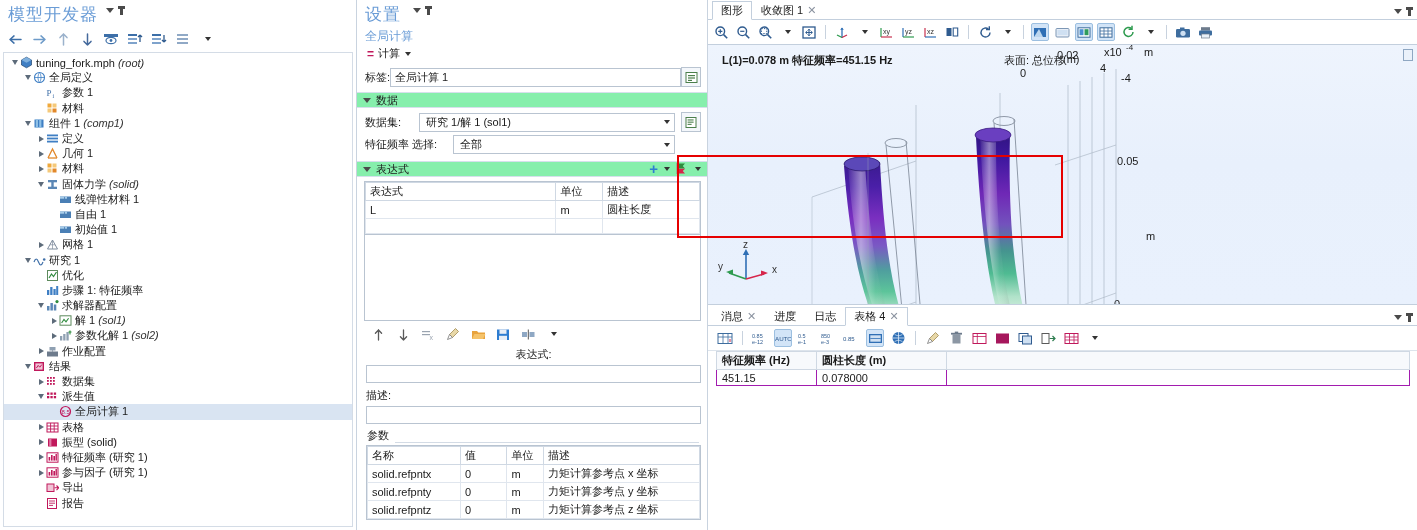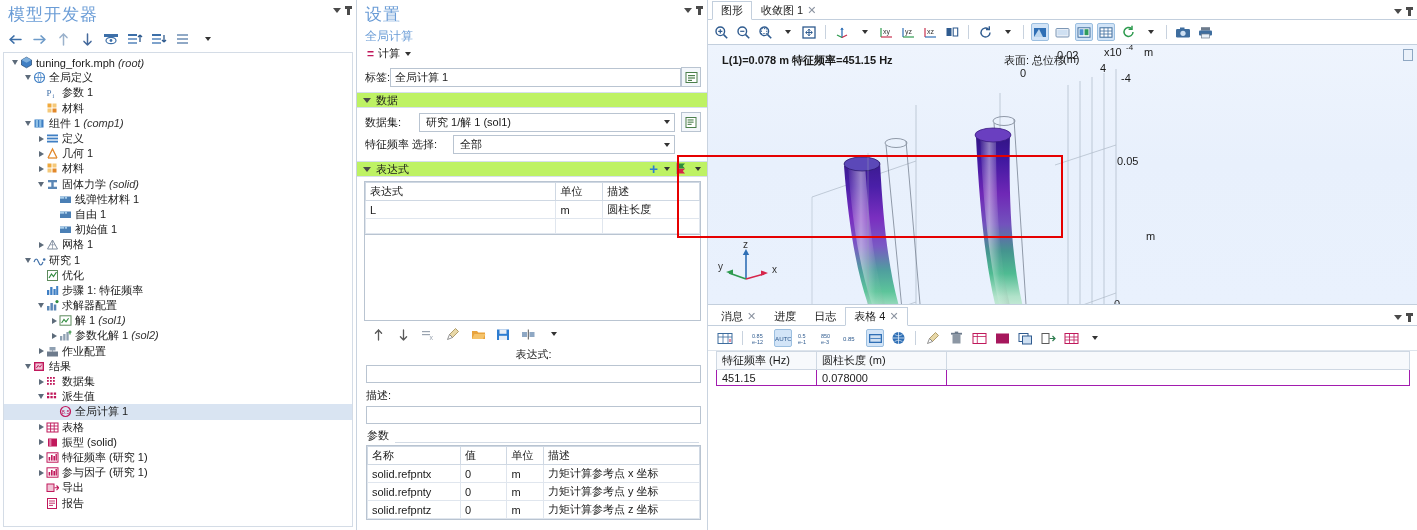--- a/index.html
+++ b/index.html
@@ -15,21 +15,21 @@
   .app { position: relative; width: 1417px; height: 530px; display: flex; }
 
   
   .panel-title {
     color: #6a9cd6;
     font-size: 17px;
     letter-spacing: 1px;
     padding: 3px 8px 2px 8px;
   }
   .panel-head {
-    display: flex; align-items: flex-start; justify-content: space-between;
+    display: flex; align-items: flex-start; 
     background: #fff;
   }
   .head-ctrls { display:flex; gap:6px; padding: 6px 6px 0 0; align-items:center; }
   .tri-down {
     width:0;height:0;border-left:4px solid transparent;border-right:4px solid transparent;
     border-top:5px solid #4a4a4a; display:inline-block;
   }
   .pin { width:3px; height:9px; background:#4a4a4a; position:relative; display:inline-block; }
   .pin::before { content:""; position:absolute; left:-2px; top:0; width:7px; height:3px; background:#4a4a4a;}
 
@@ -87,21 +87,21 @@
   .txt {
     flex:1; height:19px; border:1px solid #b9c4d1; background:#fff;
     font-size:11px; padding:0 4px; line-height:17px; color:#222;
   }
   .sq-btn {
     width:20px; height:20px; border:1px solid #b9c4d1; background:#f4f7fb;
     display:flex; align-items:center; justify-content:center; flex:none;
   }
   .section-hdr {
     display:flex; align-items:center; gap:5px;
-    background:#bef264; border-top:1px solid #d6e0ec; border-bottom:1px solid #d6e0ec;
+    background:#86efac; border-top:1px solid #d6e0ec; border-bottom:1px solid #d6e0ec;
     height:16px; padding:0 6px; font-size:11px;
   }
   .section-hdr .grow { flex:1; }
   .frow { display:flex; align-items:center; gap:6px; padding: 4px 6px 0 8px; font-size:11px;}
   .frow label { white-space:nowrap; }
   .combo {
     flex:1; height:19px; border:1px solid #b9c4d1; background:#fff; display:flex; align-items:center;
     padding-left:6px; font-size:11px; position:relative;
   }
   .combo .cv { flex:1; }
@@ -144,21 +144,21 @@
 
   .gfx {
     flex:1; position:relative; overflow:hidden;
     background: linear-gradient(180deg,#eef4fd 0%, #e8f0fc 45%, #e9f1fd 100%);
     border-bottom:1px solid #c3cfdd;
   }
   .gfx-txt { position:absolute; font-size:11px; color:#1a1a1a; white-space:nowrap; }
 
   .bottom { height:98px; display:flex; flex-direction:column; background:#fff; }
   .btable th {
-    border:1px solid #cfd8e3; background:#f7f9fc; font-weight:normal; text-align:left;
+    border:1px solid #cfd8e3; background:#f7f9fc; font-weight:bold; text-align:left;
     font-size:11px; padding:1px 5px; height:17px;
   }
   .btable td { border:1px solid #a21caf; font-size:11px; padding:1px 5px; height:16px; }
 </style>
 </head>
 <body>
 
 <div class="app">
 
   <div class="left">

